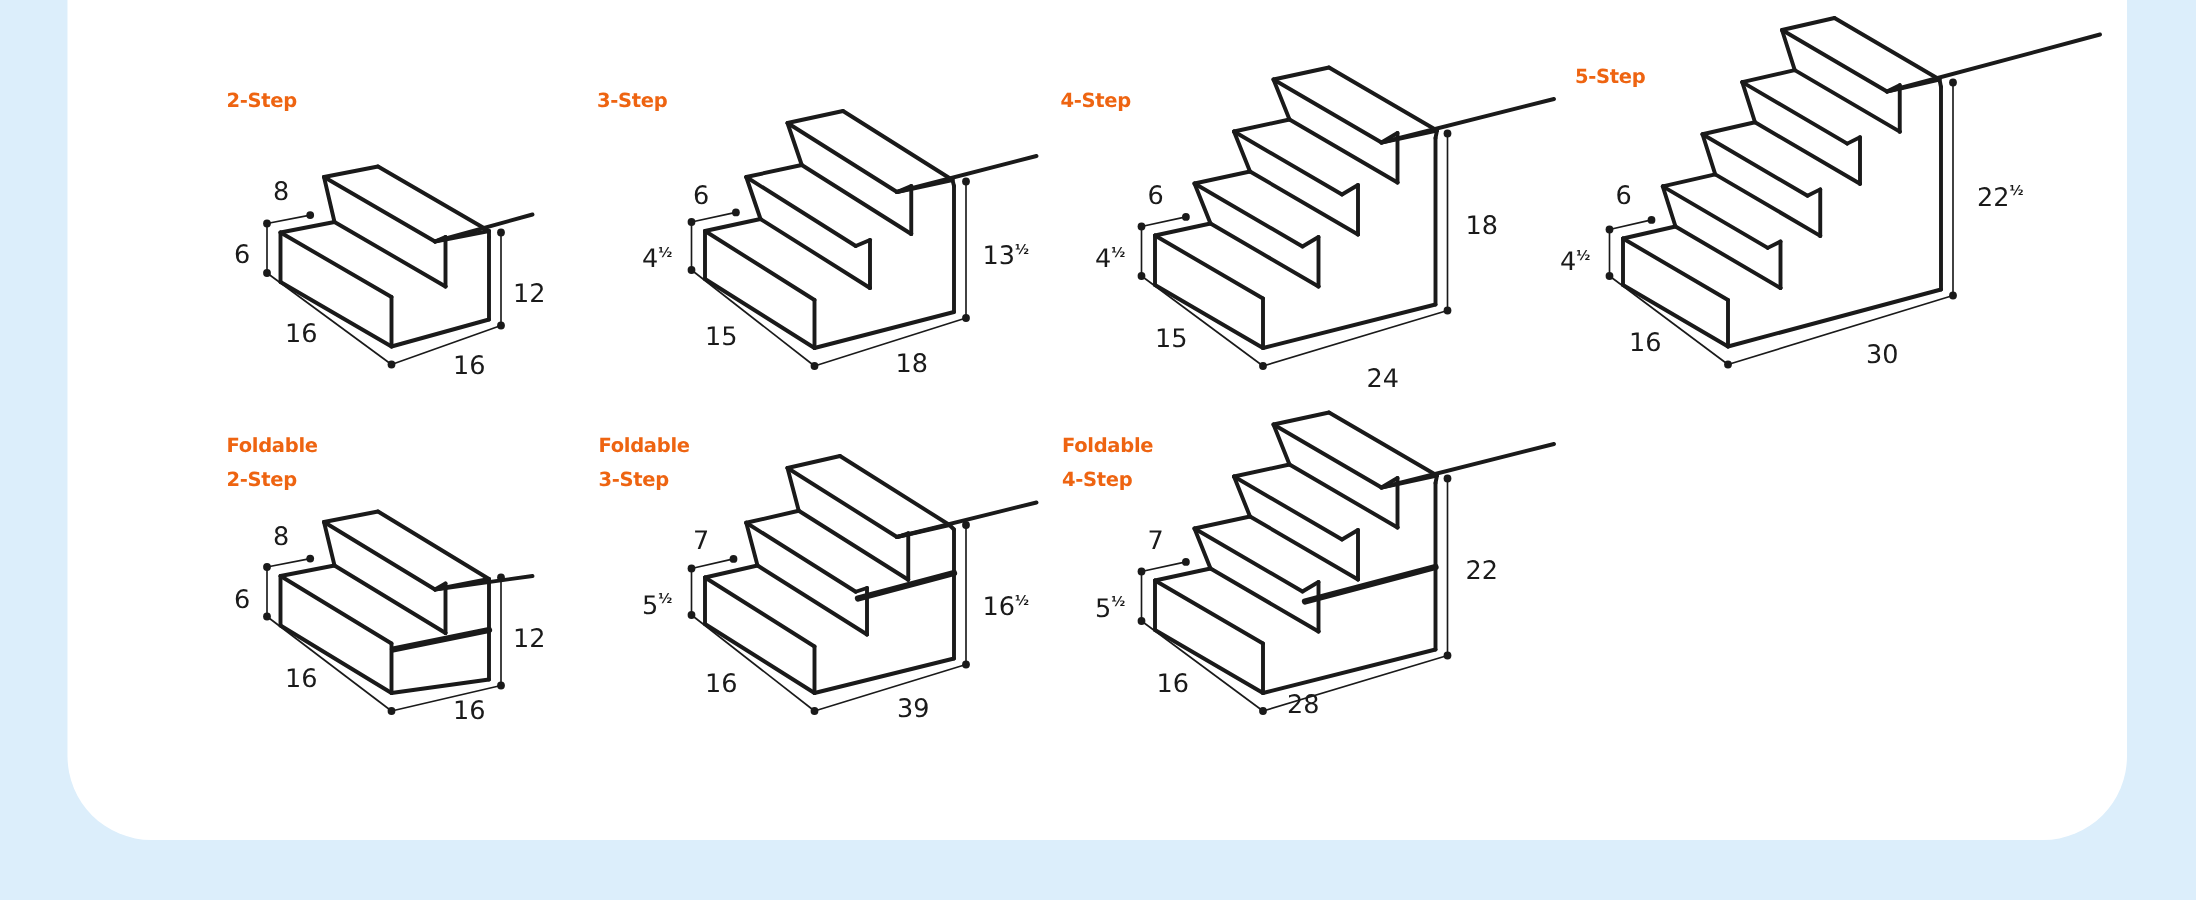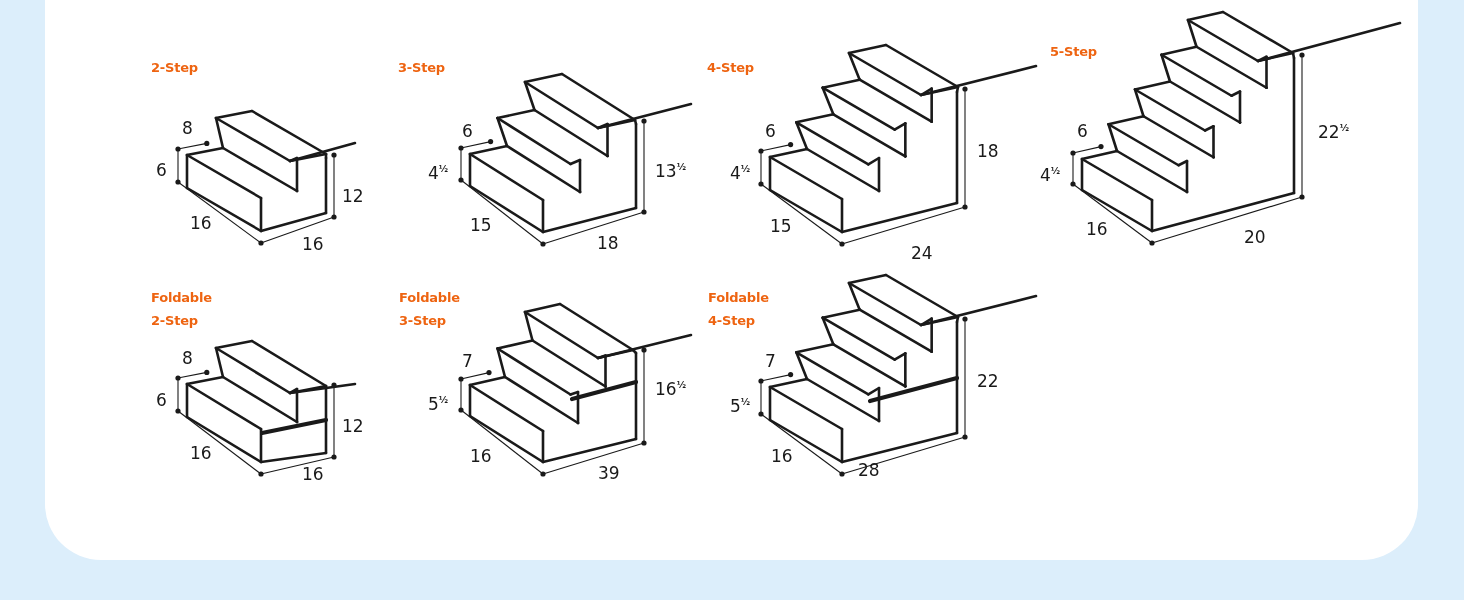--- a/index.html
+++ b/index.html
@@ -350,30 +350,30 @@
     <div class="dim" style="left: 597px; top: 234px;"><span>18</span></div>
     <div class="dim" style="left: 655px; top: 158px;"><span>13</span><sup>½</sup></div>
     <div class="dim" style="left: 765px; top: 122px;"><span>6</span></div>
     <div class="dim" style="left: 730px; top: 160px;"><span>4</span><sup>½</sup></div>
     <div class="dim" style="left: 770px; top: 217px;"><span>15</span></div>
     <div class="dim" style="left: 911px; top: 244px;"><span>24</span></div>
     <div class="dim" style="left: 977px; top: 142px;"><span>18</span></div>
     <div class="dim" style="left: 1077px; top: 122px;"><span>6</span></div>
     <div class="dim" style="left: 1040px; top: 162px;"><span>4</span><sup>½</sup></div>
     <div class="dim" style="left: 1086px; top: 220px;"><span>16</span></div>
-    <div class="dim" style="left: 1244px; top: 228px;"><span>20</span></div>
+    <div class="dim" style="left: 1244px; top: 228px;"><span>30</span></div>
     <div class="dim" style="left: 1318px; top: 119px; text-align: center;"><span>22</span><sup>½</sup></div>
     <div class="dim" style="left: 182px; top: 349px;"><span>8</span></div>
     <div class="dim" style="left: 156px; top: 391px;"><span>6</span></div>
     <div class="dim" style="left: 190px; top: 444px;"><span>16</span></div>
     <div class="dim" style="left: 302px; top: 465px;"><span>16</span></div>
     <div class="dim" style="left: 342px; top: 417px;"><span>12</span></div>
     <div class="dim" style="left: 462px; top: 352px;"><span>7</span></div>
     <div class="dim" style="left: 428px; top: 391px;"><span>5</span><sup>½</sup></div>
     <div class="dim" style="left: 470px; top: 447px;"><span>16</span></div>
     <div class="dim" style="left: 598px; top: 464px;"><span>39</span></div>
-    <div class="dim" style="left: 655px; top: 376px;"><span>16</span><sup>½</sup></div>
+    <div class="dim" style="left: 655px; top: 392px;"><span>16</span><sup>½</sup></div>
     <div class="dim" style="left: 765px; top: 352px;"><span>7</span></div>
     <div class="dim" style="left: 730px; top: 393px;"><span>5</span><sup>½</sup></div>
     <div class="dim" style="left: 771px; top: 447px;"><span>16</span></div>
     <div class="dim" style="left: 858px; top: 461px;"><span>28</span></div>
     <div class="dim" style="left: 977px; top: 372px;"><span>22</span></div>
   </div>
 
 </body></html>

